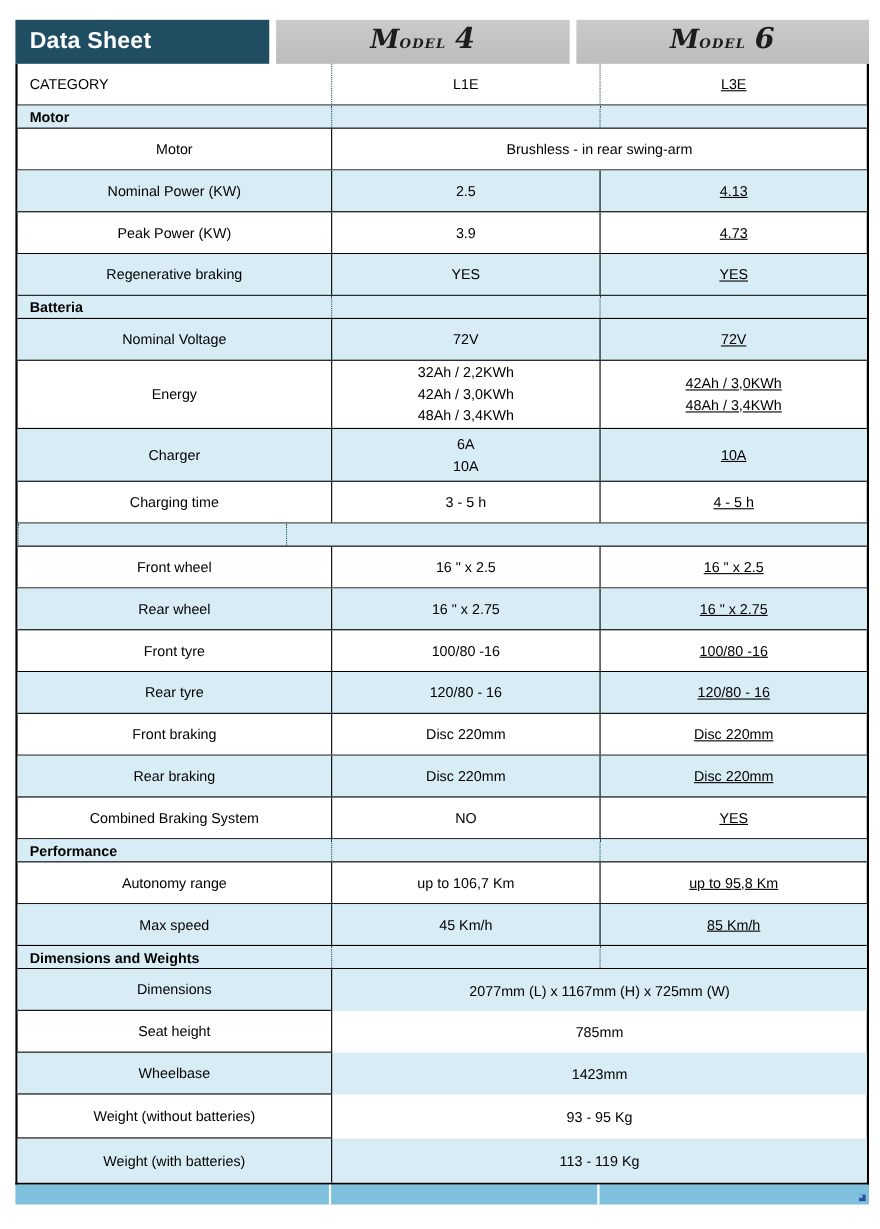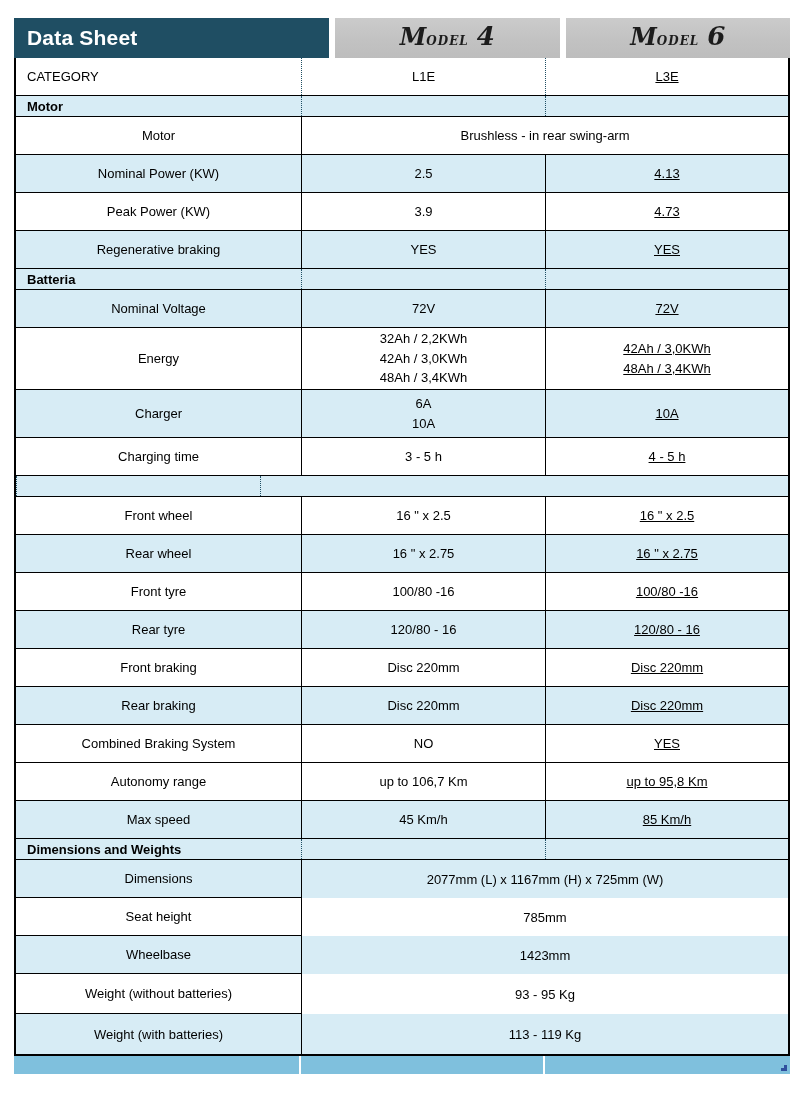--- a/index.html
+++ b/index.html
@@ -7,21 +7,21 @@
   html,body { background:#ffffff; }
   .page {
     width:800px; height:1117px; background:#ffffff; position:relative;
     font-family:"Liberation Sans", sans-serif; color:#000;
   }
   .sheet { position:absolute; left:14px; top:18px; width:776px; }
 
   
   .hdr { display:flex; height:40px; }
   .hdr-title {
-    width:315px; background:#1F4E63; color:#fff;
+    width:231px; background:#1F4E63; color:#fff;
     display:flex; align-items:center; padding-left:13px;
     font-size:21px; font-weight:bold; letter-spacing:0.2px;
   }
   .hdr-gap { width:6px; background:#fff; }
   .hdr-model {
     flex:1; background:linear-gradient(180deg,#cbcbcb 0%,#c2c2c2 55%,#bdbdbd 100%);
     display:flex; align-items:baseline; justify-content:center;
     font-family:"DejaVu Serif", serif; font-style:italic; font-weight:bold; color:#1c1c1c;
     padding-top:5px;
   }
@@ -197,20 +197,25 @@
         <div class="cell lab">Rear braking</div>
         <div class="cell v1">Disc 220mm</div>
         <div class="cell v2">Disc 220mm</div>
       </div>
       <div class="row">
         <div class="cell lab">Combined Braking System</div>
         <div class="cell v1">NO</div>
         <div class="cell v2">YES</div>
       </div>
 
+      <div class="sec">
+        <div class="sec-title">Performance</div>
+        <div class="sec-sp1"></div>
+        <div class="sec-sp2"></div>
+      </div>
       <div class="row">
         <div class="cell lab">Autonomy range</div>
         <div class="cell v1">up to 106,7 Km</div>
         <div class="cell v2">up to 95,8 Km</div>
       </div>
       <div class="row blue">
         <div class="cell lab">Max speed</div>
         <div class="cell v1">45 Km/h</div>
         <div class="cell v2">85 Km/h</div>
       </div>

